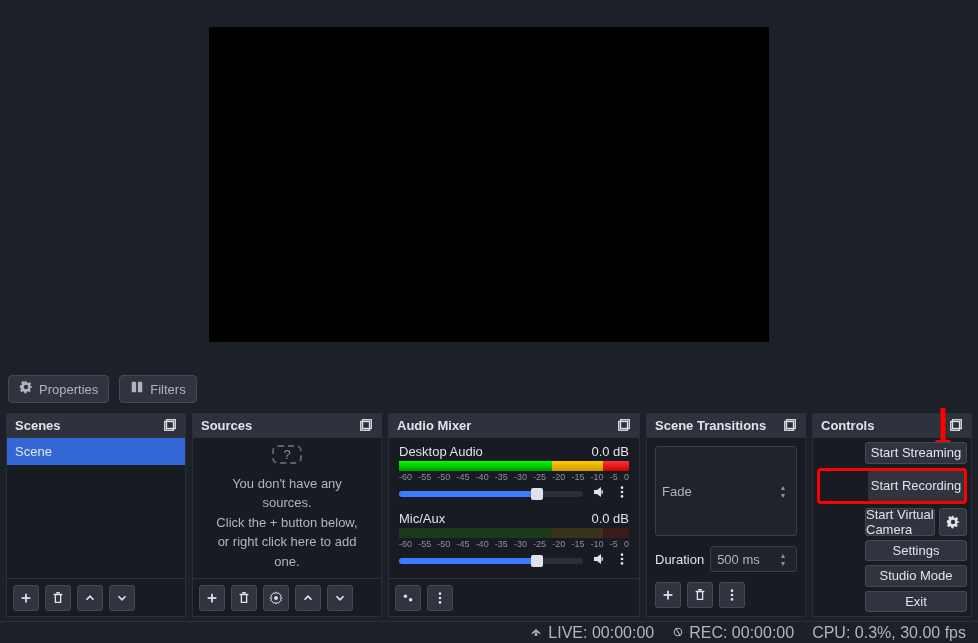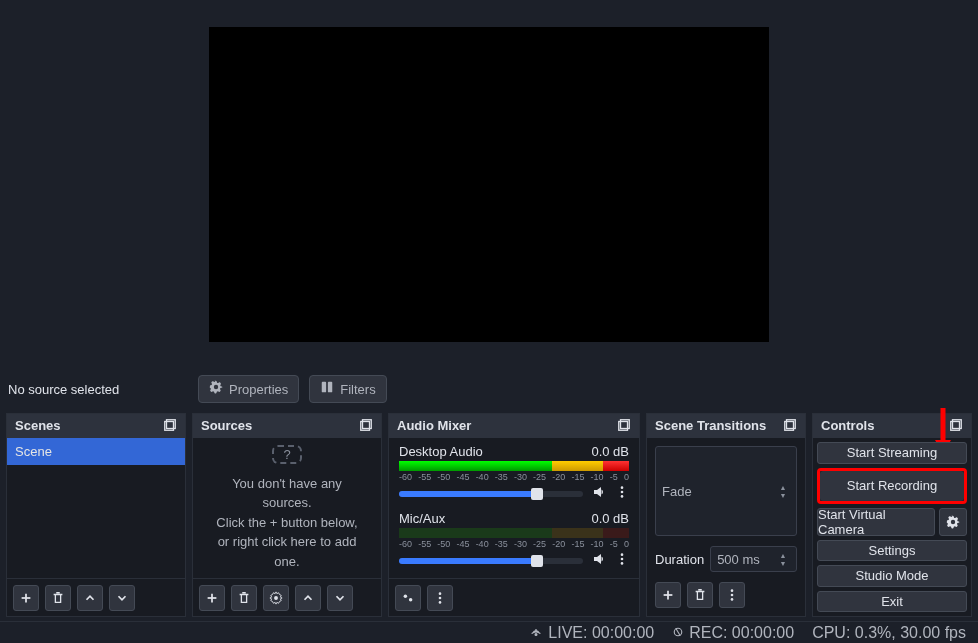--- a/index.html
+++ b/index.html
@@ -242,20 +242,21 @@
     background: var(--btn-bg);
     border: 1px solid #444a55;
     border-radius: 3px;
     color: var(--text);
     height: 28px;
     display: flex;
     align-items: center;
     justify-content: center;
     cursor: pointer;
     position: relative;
+    margin-left: 48px;
   }
   .ctrl-row {
     display: flex;
     gap: 4px;
   }
   .ctrl-row .ctrl-btn:first-child { flex: 1; }
   .ctrl-row .icon-btn { width: 28px; height: 28px; }
   .highlight-box {
     border: 3px solid var(--highlight-red);
     border-radius: 4px;
@@ -285,21 +286,20 @@
   }
 </style>
 </head>
 <body>
 
 <div class="preview-area">
   <div class="preview-canvas"></div>
 </div>
 
 <div class="toolbar-row">
-  <div class="no-source">No source selected</div>
   <div class="tool-btn">
     <span>
       <svg viewBox="0 0 16 16" fill="currentColor">
           <path d="M8 10.5A2.5 2.5 0 108 5.5a2.5 2.5 0 000 5zM15 8c0 .4-.3.8-.7.9l-1.3.3a5 5 0 01-.5 1.2l.7 1.1c.2.4.2.9-.1 1.2l-.7.7c-.3.3-.8.3-1.2.1l-1.1-.7a5 5 0 01-1.2.5l-.3 1.3c-.1.4-.5.7-.9.7H7c-.4 0-.8-.3-.9-.7l-.3-1.3a5 5 0 01-1.2-.5l-1.1.7c-.4.2-.9.2-1.2-.1l-.7-.7c-.3-.3-.3-.8-.1-1.2l.7-1.1a5 5 0 01-.5-1.2l-1.3-.3C1.3 8.8 1 8.4 1 8v-1c0-.4.3-.8.7-.9l1.3-.3a5 5 0 01.5-1.2l-.7-1.1c-.2-.4-.2-.9.1-1.2l.7-.7c.3-.3.8-.3 1.2-.1l1.1.7a5 5 0 011.2-.5l.3-1.3C6.2 1.3 6.6 1 7 1h1c.4 0 .8.3.9.7l.3 1.3a5 5 0 011.2.5l1.1-.7c.4-.2.9-.2 1.2.1l.7.7c.3.3.3.8.1 1.2l-.7 1.1a5 5 0 01.5 1.2l1.3.3c.4.1.7.5.7.9v1z"></path>
         </svg>
     </span>
     <span>Properties</span>
   </div>
   <div class="tool-btn">
     <span>

